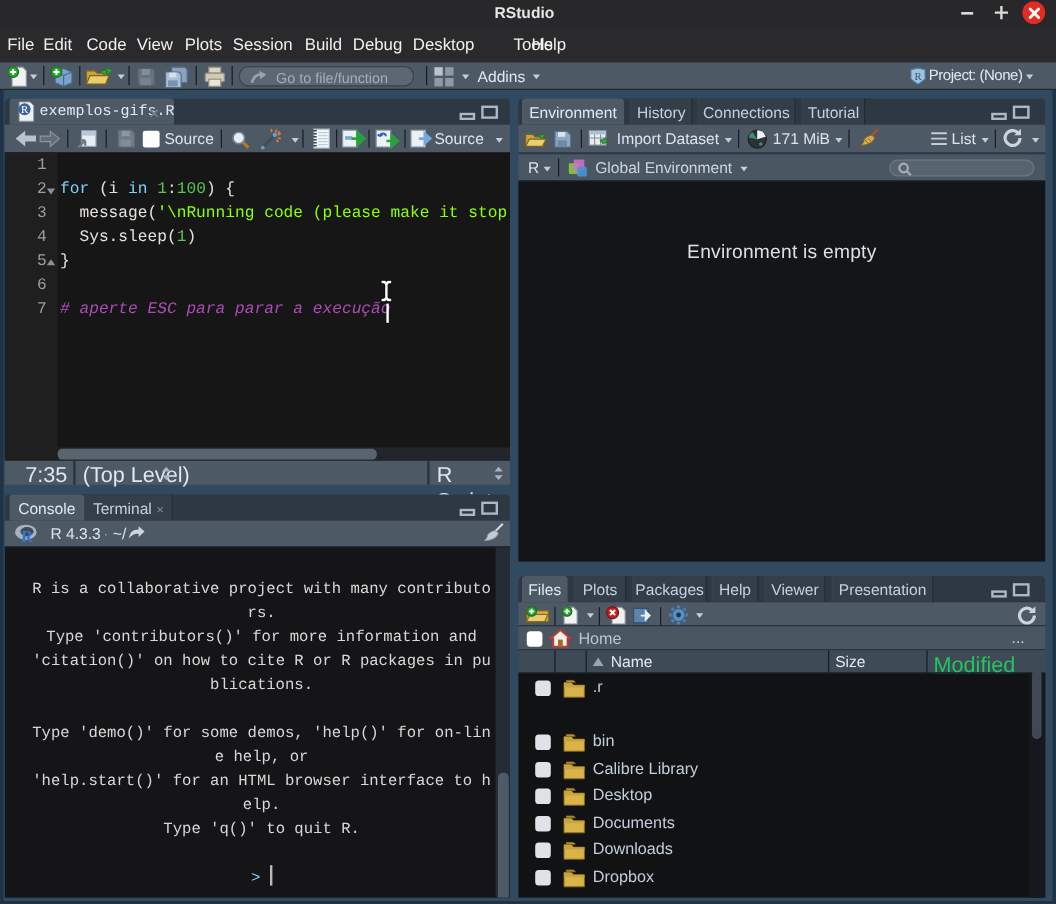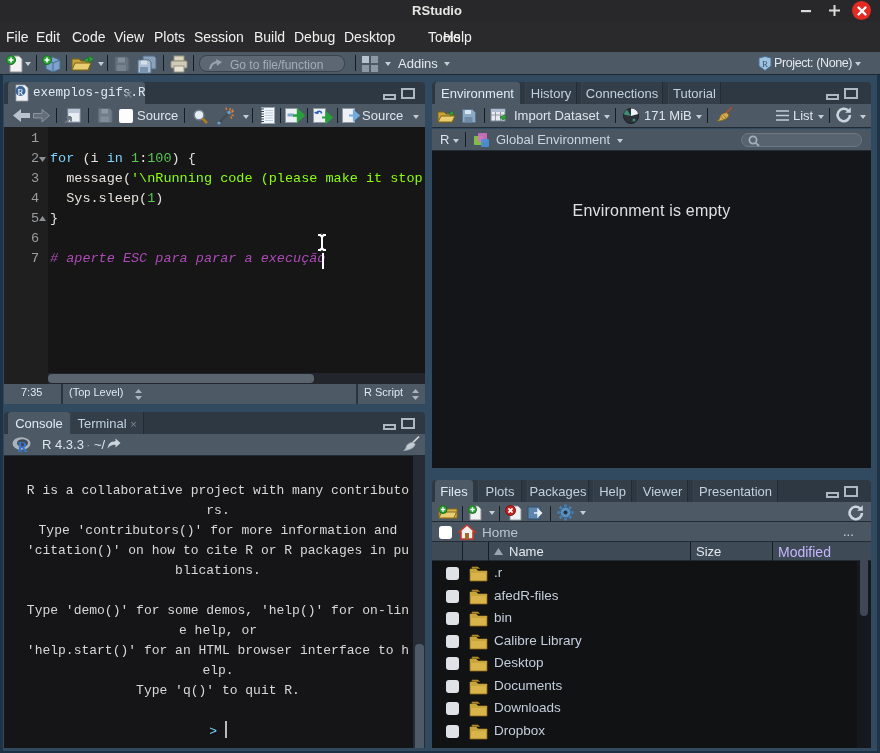--- a/index.html
+++ b/index.html
@@ -45,21 +45,21 @@
   #srcpane { left:4px; top:82px; width:421px; height:322px; }
   #editor { position:absolute; left:0; top:45px; width:421px; height:257px;
     background:#161616; font-family:"Liberation Mono", monospace; font-size:13.5px;
     line-height:20px; color:#e6e1dc; overflow:hidden; }
   #gutter { position:absolute; left:0; top:0; width:44px; height:257px; background:#1f1f1f;
     color:#9d9d9d; text-align:right; padding-right:9px; padding-top:2px;}
   #code { position:absolute; left:46px; top:2px; white-space:pre; }
   .kw { color:#7dd3fc; } .num { color:#58c554; } .str { color:#8dff0a; }
   .com { color:#ac4bb8; font-style:italic; }
   #srcstatus { position:absolute; left:0; top:302px; width:421px; height:20px;
-    background:#4d5965; font-size:11px; color:#dfe7ef; }
+    background:#4d5965; font-size:18px; color:#dfe7ef; }
   #conpane { left:4px; top:412px; width:421px; height:336px; }
   #conbody { position:absolute; left:0; top:44px; width:421px; height:292px;
     background:#151517; font-family:"Liberation Mono", monospace; font-size:13px;
     line-height:20px; color:#d8d8d8; white-space:pre; overflow:hidden;text-align:center; }
   #envpane { left:432px; top:82px; width:439px; height:386px; }
   #envbody { position:absolute; left:0; top:69px; width:439px; height:317px;
     background:#131518; color:#dbe0e5; font-size:16px; letter-spacing:0.2px; text-align:center; }
   #filespane { left:432px; top:480px; width:439px; height:268px; }
   #filesbody { position:absolute; left:0; top:81px; width:439px; height:187px;
     background:#111214; }
@@ -481,41 +481,32 @@
     <div class="row2" style="top:62px; height:19px; background:#3e4a56;">
       <div class="pdiv" style="left:30px; top:0; height:19px;"></div>
       <div class="pdiv" style="left:56px; top:0; height:19px;"></div>
       <div class="pdiv" style="left:258px; top:0; height:19px;"></div>
       <div class="pdiv" style="left:340px; top:0; height:19px;"></div>
       <svg style="left:62px; top:6px;" width="9" height="7">
           <path d="M4.5 0L9 7H0z" fill="#9aa5b0"></path>
         </svg>
       <span class="ptxt" style="left:77px; top:2px; color:#e3e9ef; font-size:13px;">Name</span>
       <span class="ptxt" style="left:264px; top:2px; color:#e3e9ef; font-size:13px;">Size</span>
-      <span class="ptxt" style="left:346px; top:2px; color:#c4b5fd; font-size:14px;">Modified</span>
+      <span class="ptxt" style="left:346px; top:2px; color:#22c55e; font-size:18px;text-decoration:underline;">Modified</span>
     </div>
     <div id="filesbody">
       <div class="frow" style="top:1px;">
           <div class="fcheck"></div>
           <svg style="left:37px; top:4px;" width="19" height="16">
             <path d="M1 3h6l2 2h9v10H1z" fill="#d9b44a" stroke="#8a6a18" stroke-width="0.8"></path>
             <path d="M1 3h6l2 2h9v2H1z" fill="#c8a43c"></path>
             <path d="M3 1h6l1.5 1.5H3z" fill="#c8a43c" stroke="#8a6a18" stroke-width="0.8"></path>
           </svg>
           <span class="fname">.r</span>
         </div>
-      <div class="frow" style="top:24px;">
-          <div class="fcheck"></div>
-          <svg style="left:37px; top:4px;" width="19" height="16">
-            <path d="M1 3h6l2 2h9v10H1z" fill="#d9b44a" stroke="#8a6a18" stroke-width="0.8"></path>
-            <path d="M1 3h6l2 2h9v2H1z" fill="#c8a43c"></path>
-            <path d="M3 1h6l1.5 1.5H3z" fill="#c8a43c" stroke="#8a6a18" stroke-width="0.8"></path>
-          </svg>
-          <span class="fname">afedR-files</span>
-        </div>
       <div class="frow" style="top:46px;">
           <div class="fcheck"></div>
           <svg style="left:37px; top:4px;" width="19" height="16">
             <path d="M1 3h6l2 2h9v10H1z" fill="#d9b44a" stroke="#8a6a18" stroke-width="0.8"></path>
             <path d="M1 3h6l2 2h9v2H1z" fill="#c8a43c"></path>
             <path d="M3 1h6l1.5 1.5H3z" fill="#c8a43c" stroke="#8a6a18" stroke-width="0.8"></path>
           </svg>
           <span class="fname">bin</span>
         </div>
       <div class="frow" style="top:69px;">

